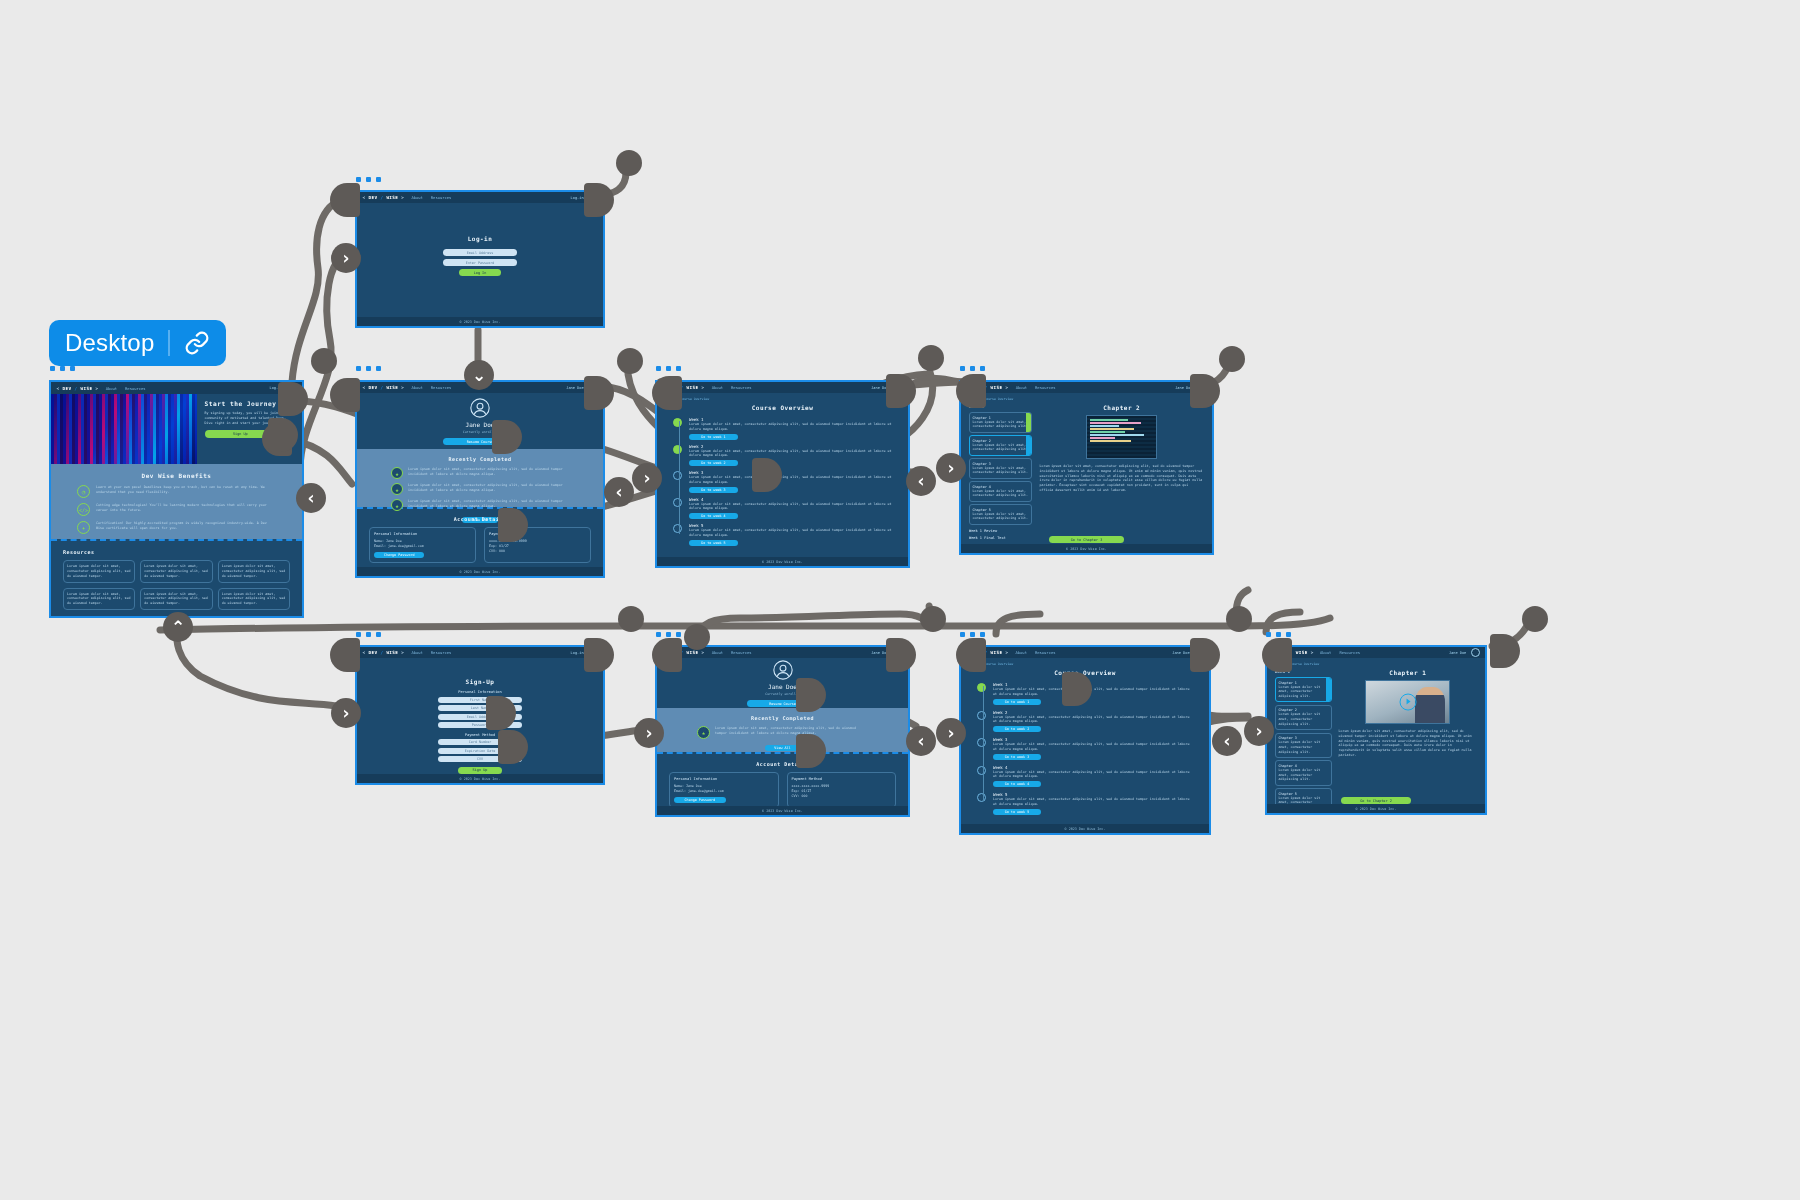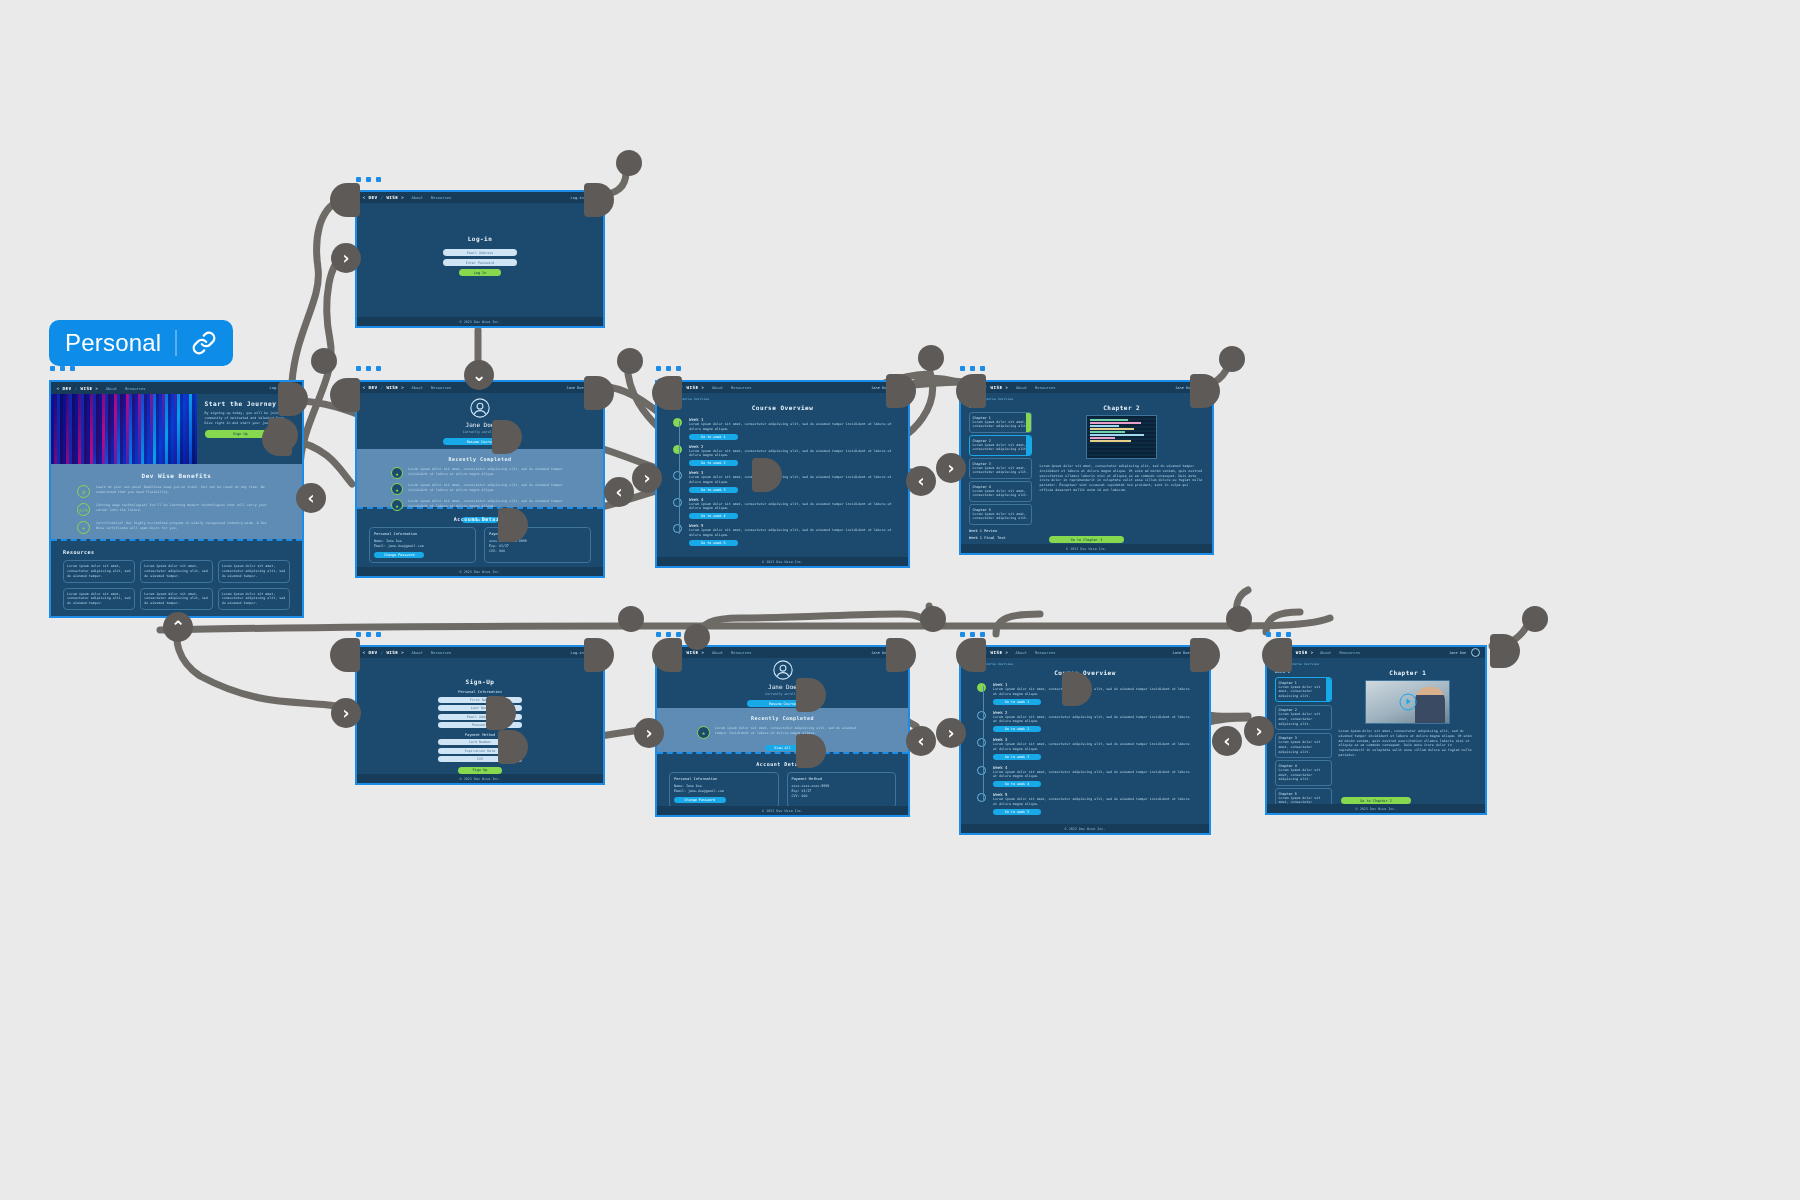--- a/index.html
+++ b/index.html
@@ -123,21 +123,21 @@
     <path class="wire" d="M930,620 C930,606 928,600 930,614"></path>
     <path class="wire" d="M1078,684 C1120,686 1150,704 1190,712 C1216,718 1230,716 1248,716"></path>
     <path class="wire" d="M1064,744 C1120,750 1160,734 1200,724 C1222,718 1236,718 1248,718"></path>
     <path class="wire" d="M996,634 C996,618 1010,614 1040,614"></path>
     <path class="wire" d="M1266,632 C1266,616 1280,612 1300,612"></path>
     <path class="wire" d="M1492,646 C1512,646 1524,634 1530,620"></path>
     <path class="wire" d="M1236,616 C1236,600 1240,594 1248,590"></path>
   </svg>
 
   <div class="desk-chip">
-    <span class="lbl">Personal</span>
+    <span class="lbl">Desktop</span>
     <span class="sep"></span>
     <span>
       <svg width="26" height="26" viewBox="0 0 24 24" fill="none" stroke="#fff" stroke-width="2.1" stroke-linecap="round">
         <path d="M10 13a5 5 0 0 0 7.5.5l3-3a5 5 0 0 0-7-7l-1.7 1.7"></path>
         <path d="M14 11a5 5 0 0 0-7.5-.5l-3 3a5 5 0 0 0 7 7l1.7-1.7"></path>
       </svg>
     </span>
   </div>
 
   <div class="dots3" style="left:50px;top:366px">

